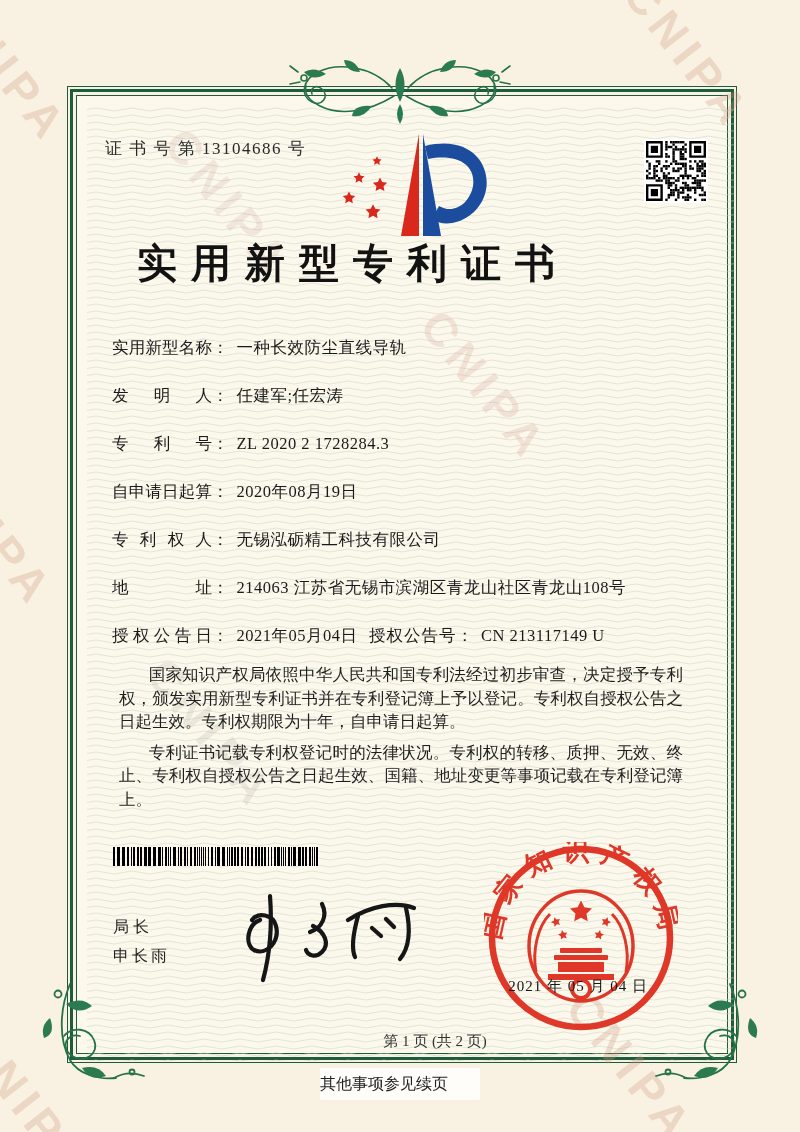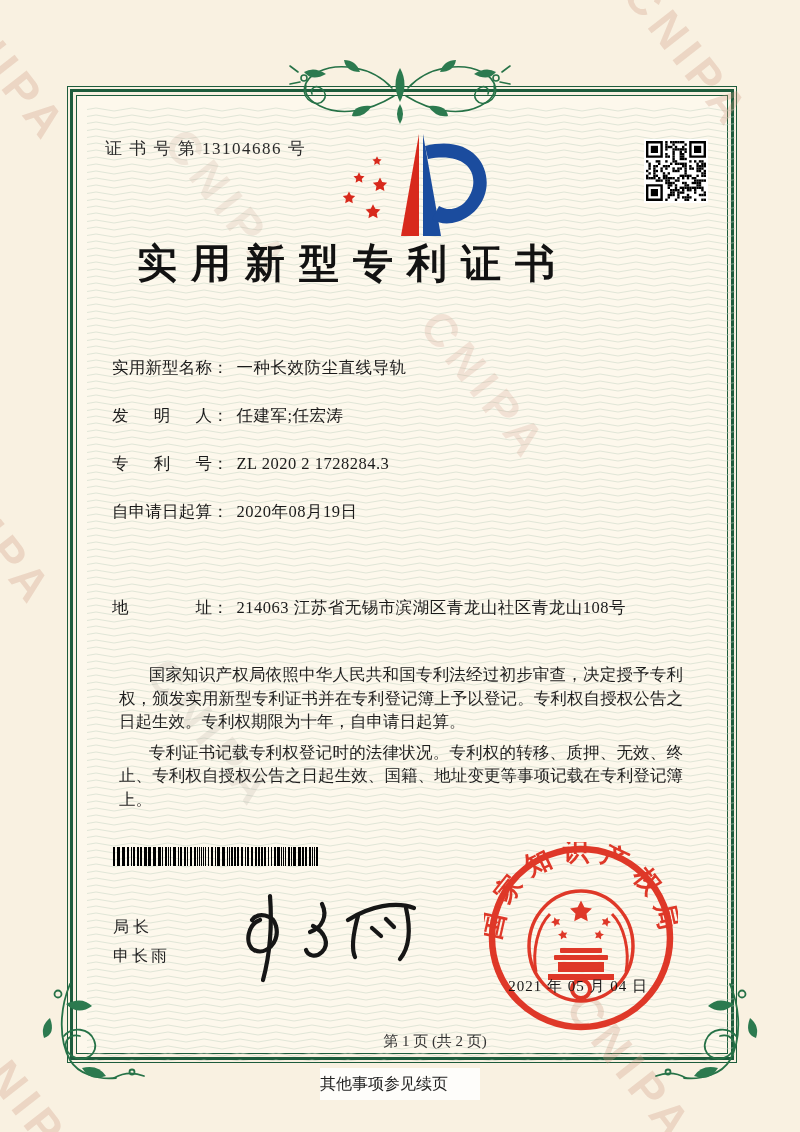--- a/index.html
+++ b/index.html
@@ -16,21 +16,21 @@
   .b1{position:absolute;left:0;top:0;right:0;bottom:0;border:1.5px solid #1d5c3c;}
   .b2{position:absolute;left:3px;top:3px;right:3px;bottom:3px;border:3.5px solid #1d5c3c;}
   .b3{position:absolute;left:9px;top:9px;right:9px;bottom:9px;border:1px solid #1d5c3c;background:#fdf8ec;}
   .waves{position:absolute;left:10px;top:10px;width:648px;height:955px;opacity:.6;}
   .content{position:absolute;left:0;top:0;width:800px;height:1132px;z-index:3;}
   .certno{position:absolute;left:105px;top:137px;font-size:17px;letter-spacing:1.5px;color:#2a2a2a;}
   .qr{position:absolute;left:644px;top:139px;width:60px;height:60px;background:#fff;padding:2px;}
   .title{position:absolute;left:0;top:236px;width:692px;text-align:center;font-size:40px;
          font-weight:bold;letter-spacing:14px;text-indent:14px;color:#121212;}
   .frow{position:absolute;left:112px;font-size:16.5px;color:#1a1a1a;white-space:nowrap;}
-  .flabel{display:inline-block;width:100px;text-align:justify;text-align-last:justify;vertical-align:bottom;margin-top:20px;}
+  .flabel{display:inline-block;width:100px;text-align:justify;text-align-last:justify;vertical-align:bottom;}
   .fcolon{margin-right:8px;}
   .fvalue{letter-spacing:.5px;}
   .grant2{position:absolute;left:257px;top:0;white-space:nowrap;}
   .paras{position:absolute;left:112px;top:656px;width:578px;font-size:16.5px;line-height:23.6px;
          text-align:justify;color:#1f1f1f;}
   .paras p{margin:7px;text-indent:1.8em;}
   .barcode{position:absolute;left:112px;top:847px;width:208px;height:19px;}
   .sig-title{position:absolute;left:113px;top:917px;font-size:16px;letter-spacing:4px;color:#222;}
   .sig-name{position:absolute;left:113px;top:946px;font-size:16px;letter-spacing:3px;color:#222;}
   .signature{position:absolute;left:230px;top:886px;}
@@ -354,22 +354,31 @@
   </div>
   <div class="frow" style="top:385px">
     <span class="flabel">发明人</span><span class="fcolon">：</span><span class="fvalue">任建军;任宏涛</span>
   </div>
   <div class="frow" style="top:433px">
     <span class="flabel">专利号</span><span class="fcolon">：</span><span class="fvalue">ZL 2020 2 1728284.3</span>
   </div>
   <div class="frow" style="top:481px">
     <span class="flabel">自申请日起算</span><span class="fcolon">：</span><span class="fvalue">2020年08月19日</span>
   </div>
+  <div class="frow" style="top:529px">
+    <span class="flabel">专利权人</span><span class="fcolon">：</span><span class="fvalue">无锡泓砺精工科技有限公司</span>
+  </div>
   <div class="frow" style="top:577px">
     <span class="flabel">地址</span><span class="fcolon">：</span><span class="fvalue">214063 江苏省无锡市滨湖区青龙山社区青龙山108号</span>
+  </div>
+  <div class="frow" style="top:625px">
+    <span class="flabel">授权公告日</span><span class="fcolon">：</span><span class="fvalue">2021年05月04日</span>
+    <span class="grant2">
+      <span style="letter-spacing:1px">授权公告号</span><span class="fcolon">：</span><span class="fvalue">CN 213117149 U</span>
+    </span>
   </div>
 
   <div class="paras">
     <p>国家知识产权局依照中华人民共和国专利法经过初步审查，决定授予专利权，颁发实用新型专利证书并在专利登记簿上予以登记。专利权自授权公告之日起生效。专利权期限为十年，自申请日起算。</p>
     <p>专利证书记载专利权登记时的法律状况。专利权的转移、质押、无效、终止、专利权自授权公告之日起生效、国籍、地址变更等事项记载在专利登记簿上。</p>
   </div>
 
   <svg class="barcode" id="bcsvg" viewBox="0 0 208 19" preserveAspectRatio="none" xmlns="http://www.w3.org/2000/svg">
       <rect x="1" y="0" width="2" height="19"></rect>
       <rect x="5" y="0" width="3" height="19"></rect>

